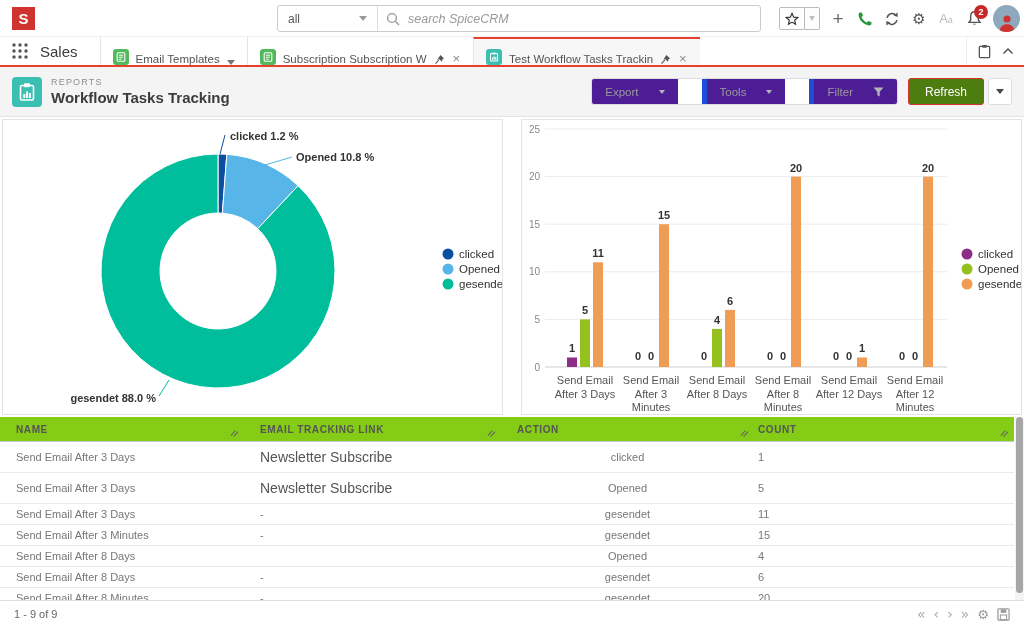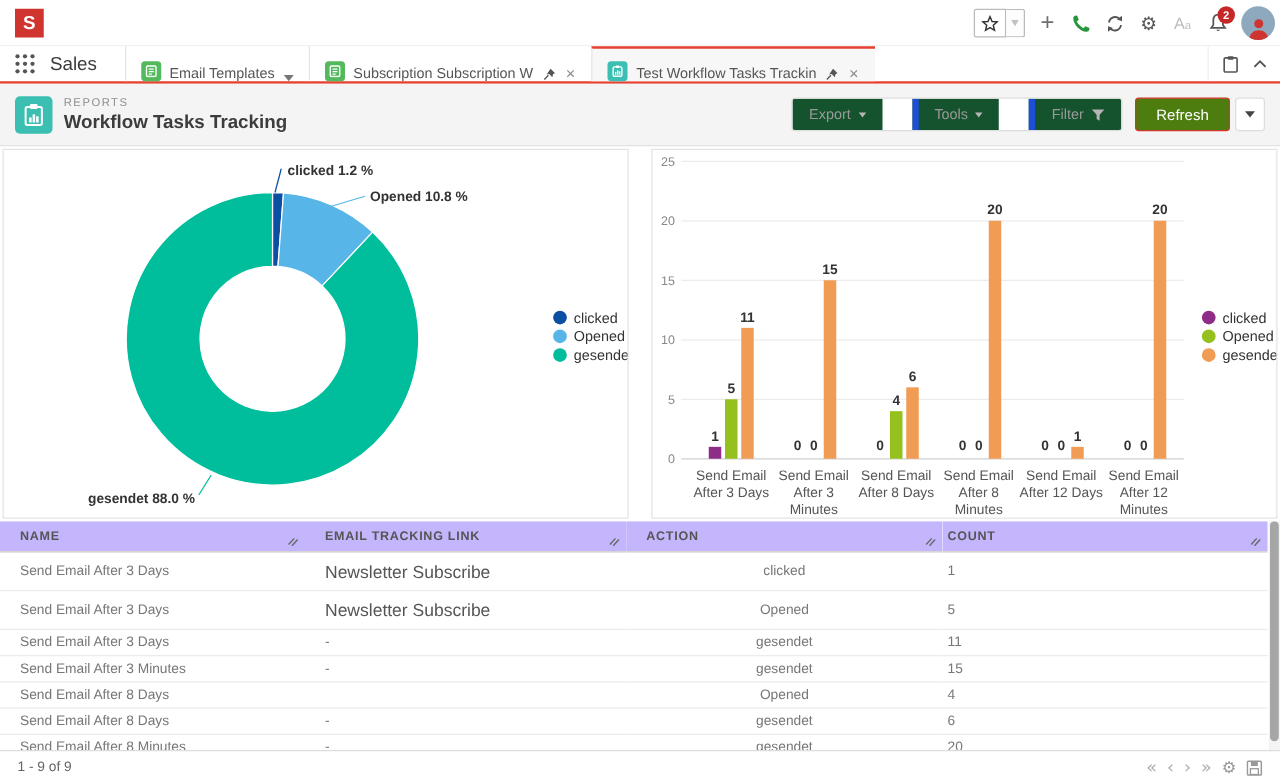--- a/index.html
+++ b/index.html
@@ -57,40 +57,40 @@
 
   
   .module-header { position:relative; height:50px; background:#f4f4f4; border-bottom:1px solid #e3e3e3;
     display:flex; align-items:center; padding:0 12px; }
   .mh-icon { width:30px; height:30px; border-radius:4px; background:#3bbfb2; margin-right:9px; flex:none;
     display:flex; align-items:center; justify-content:center; }
   .mh-kicker { font-size:9px; color:#8e8e8e; letter-spacing:1.2px; margin-bottom:2px; }
   .mh-title { font-size:15px; font-weight:bold; color:#3c3c3c; }
   .mh-actions { margin-left:auto; display:flex; align-items:center; }
   .btn-group { display:flex; border:1px solid #ddd; border-radius:3px; overflow:hidden; background:#fff; }
-  .btn { height:25px; padding:0 13px; background:#14532d; border:none; font-size:11.5px; color:#9a9a9a;
-    display:flex; align-items:center; gap:6px; cursor:pointer; font-family:inherit; }
+  .btn { height:25px; padding:0 13px; background:#4c1d95; border:none; font-size:11.5px; color:#9a9a9a;
+    display:flex; align-items:center; gap:20px; cursor:pointer; font-family:inherit; }
   .btn + .btn { border-left:5px solid #1d4ed8;margin-left:24px; }
   .btn .tri-down { border-left-width:3.5px; border-right-width:3.5px; border-top-width:4.5px; border-top-color:#b5b5b5; }
   .btn-refresh { height:27px; margin-left:10px; padding:0 16px; background:#4d7c0f; border:1px solid #d3352a;
     border-radius:3px; color:#fff; font-size:12px; cursor:pointer; font-family:inherit; }
   .btn-caret { height:27px; width:24px; margin-left:4px; background:#fff; border:1px solid #ddd;
     border-radius:3px; display:flex; align-items:center; justify-content:center; cursor:pointer; }
   .btn-caret .tri-down { border-top-color:#444; }
 
   
   .charts { display:flex; gap:18px; padding:2px; height:300px; }
   .panel { flex:1; border:1px solid #e4e4e4; background:#fff; overflow:hidden; }
   .panel svg { display:block; }
 
   
   .grid-area { position:relative; height:183px; overflow:hidden; }
   table.report { width:1014px; border-collapse:collapse; table-layout:fixed; }
   table.report th { font-size:10px; color:#555; text-align:left; letter-spacing:.6px; font-weight:bold;
-    padding:7px 16px 6px 16px; border-bottom:1px solid #c9c9c9; position:relative; background:#c4b5fd; cursor:pointer; }
+    padding:7px 16px 6px 16px; border-bottom:1px solid #c9c9c9; position:relative; background:#84cc16; cursor:pointer; }
   table.report td { font-size:11px; color:#777; padding:4px 16px; border-bottom:1px solid #ebebeb;
     white-space:nowrap; overflow:hidden; }
   table.report td.link-big { font-size:14px; color:#555; padding-top:7px; padding-bottom:7px; }
   table.report td:nth-child(3) { text-align:center; }
   table.report td:nth-child(4), table.report th:nth-child(4) { padding-left:4px; }
   .resize-h { position:absolute; right:5px; bottom:4px; }
   .vscroll { position:absolute; right:0; top:0; width:9px; height:183px; background:#f4f4f4; }
   .vscroll .thumb { position:absolute; left:1px; right:1px; top:0; height:176px; background:#a6a6a6; border-radius:4px; }
 
   
@@ -104,20 +104,33 @@
 </head>
 <body>
 
 <div class="app">
 
   <header class="topbar">
     <div class="logo">
       <span>S</span>
     </div>
 
+    <div class="search-wrap">
+      <div class="search-scope">
+        <span>all</span>
+        <span class="tri-down"></span>
+      </div>
+      <div class="search-box">
+        <svg width="14" height="14" viewBox="0 0 14 14">
+          <circle cx="6" cy="6" r="4.4" fill="none" stroke="#9a9a9a" stroke-width="1.4"></circle>
+          <line x1="9.3" y1="9.3" x2="13" y2="13" stroke="#9a9a9a" stroke-width="1.4"></line>
+        </svg>
+        <input type="text" placeholder="search SpiceCRM" style="">
+      </div>
+    </div>
 
     <div class="topbar-icons">
       <div class="star-split">
         <span class="star-main">
           <svg width="14" height="14" viewBox="0 0 16 16">
               <path d="M8 1.5 L9.9 5.9 L14.6 6.3 L11 9.4 L12.1 14 L8 11.5 L3.9 14 L5 9.4 L1.4 6.3 L6.1 5.9 Z" fill="none" stroke="#333" stroke-width="1.3"></path>
             </svg>
         </span>
         <span class="star-caret">
           <span class="tri-down"></span>

